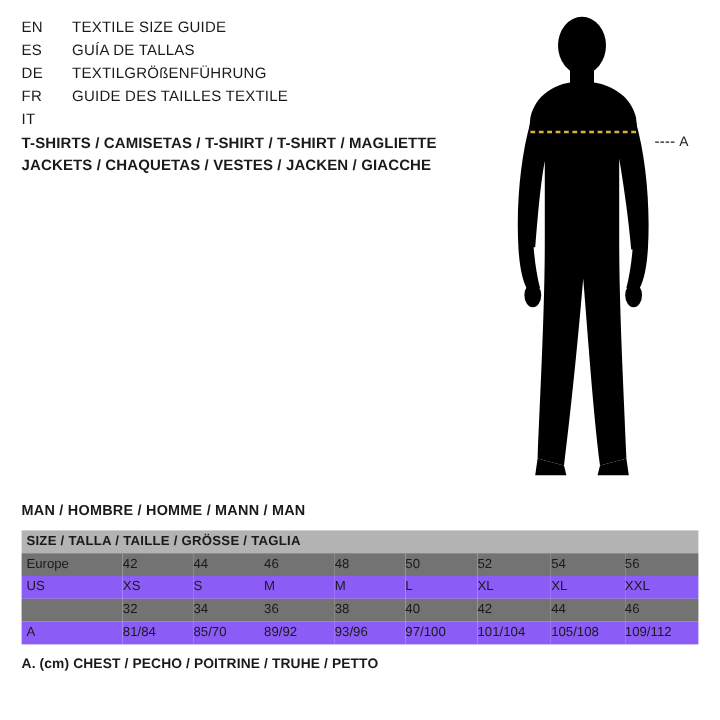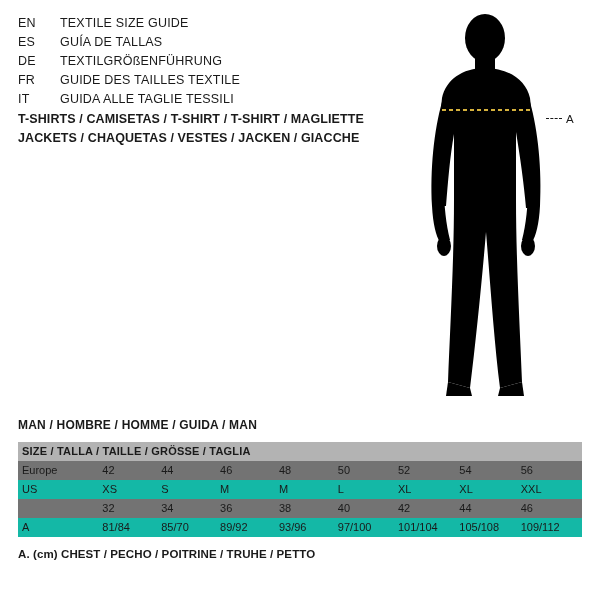--- a/index.html
+++ b/index.html
@@ -123,21 +123,21 @@
     width: 67px;
   }
   tr.header-row {
     background: #b3b3b3;
   }
   tr.header-row th {
     font-weight: bold;
     letter-spacing: 0.2px;
   }
   tr.shade {
-    background: #14b8a6;
+    background: #8b5cf6;
   }
   tr.plain {
     background: #737373;
   }
 
   .footnote {
     position: absolute;
     left: 18px;
     top: 548px;
     font-size: 11.5px;
@@ -162,21 +162,20 @@
     <div class="lang-row">
       <span class="lang-code">DE</span>
       <span class="lang-text">TEXTILGRÖßENFÜHRUNG</span>
     </div>
     <div class="lang-row">
       <span class="lang-code">FR</span>
       <span class="lang-text">GUIDE DES TAILLES TEXTILE</span>
     </div>
     <div class="lang-row">
       <span class="lang-code">IT</span>
-      <span class="lang-text">GUIDA ALLE TAGLIE TESSILI</span>
     </div>
   </div>
 
   <div class="cat-block">
     <div class="cat-line">T-SHIRTS / CAMISETAS / T-SHIRT / T-SHIRT / MAGLIETTE</div>
     <div class="cat-line">JACKETS / CHAQUETAS / VESTES / JACKEN / GIACCHE</div>
   </div>
 
   <div class="figure-wrap">
     <svg width="220" height="400" viewBox="0 0 220 400" xmlns="http://www.w3.org/2000/svg">
@@ -214,21 +213,21 @@
 
       <path d="M68 372 L 90 378 L 92 386 L 66 386 Z" fill="#000000"></path>
       <path d="M142 372 L 120 378 L 118 386 L 144 386 Z" fill="#000000"></path>
 
       <line x1="62" y1="100" x2="150" y2="100" stroke="#d6b23d" stroke-width="2" stroke-dasharray="4 3"></line>
     </svg>
     <div class="marker-dashes"></div>
     <div class="marker-label">A</div>
   </div>
 
-  <div class="table-title">MAN / HOMBRE / HOMME / GUIDA / MAN</div>
+  <div class="table-title">MAN / HOMBRE / HOMME / MANN / MAN</div>
 
   <table class="size-table">
     <thead>
       <tr class="header-row">
         <th colspan="9">SIZE / TALLA / TAILLE / GRÖSSE / TAGLIA</th>
       </tr>
     </thead>
     <tbody>
       <tr class="plain">
         <td>Europe</td>

